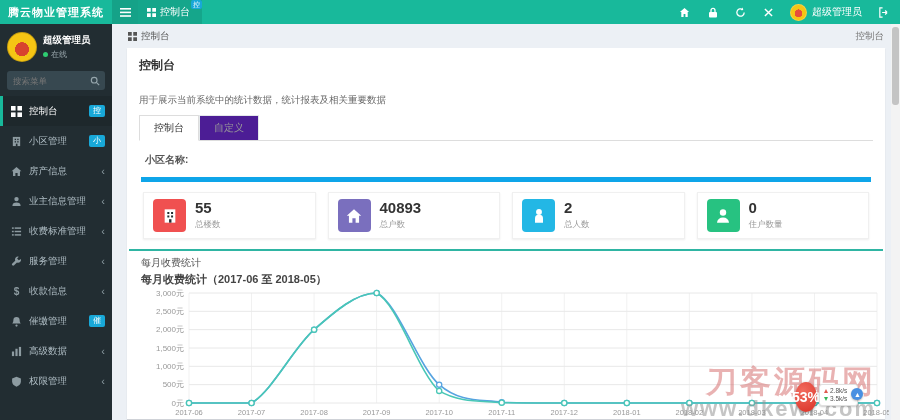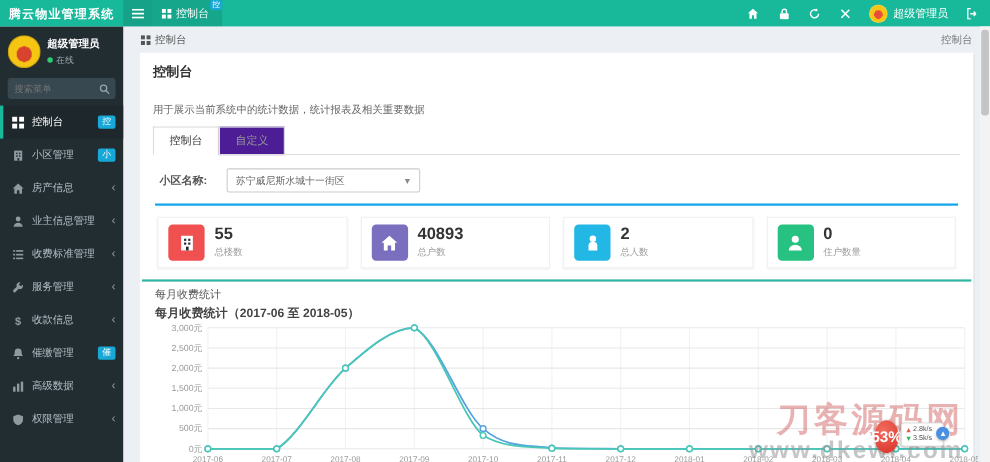--- a/index.html
+++ b/index.html
@@ -39,25 +39,25 @@
   .crumb-left{display:flex;align-items:center;gap:4px}
   .crumb-right{color:#777}
   .panel{margin:0 15px;background:#fff;box-shadow:0 1px 1px rgba(0,0,0,.12);padding:9px 12px 0}
   .panel-title{font-size:12px;font-weight:bold;color:#333}
   .panel-desc{font-size:9.5px;color:#666;margin-top:20px}
   .tabs{display:flex;margin-top:8px;border-bottom:1px solid #ddd}
   .tab{padding:5px 14px;font-size:10px;cursor:pointer;border:1px solid transparent;margin-bottom:-1px}
   .tab.active{background:#fff;color:#333;border-color:#ddd #ddd #fff}
   .tab.inactive{background:#4c1d95;color:#999;border-color:#e4e8ea #e4e8ea #ddd}
   .tab-content{background:#fff;padding:10px 2px 0}
-  .form-row{display:flex;align-items:center;gap:18px;padding:2px 4px 10px}
+  .form-row{display:flex;align-items:center;gap:28px;padding:2px 4px 10px}
   .form-label{font-size:10px;font-weight:bold;color:#555}
   .select{width:160px;height:20px;border:1px solid #ccc;border-radius:2px;display:flex;align-items:center;justify-content:space-between;padding:0 7px;font-size:9px;color:#666;cursor:pointer;background:#fff}
   .caret{color:#888;font-size:8px}
-  .stats-row{display:flex;gap:12px;padding:2px 2px 10px;border-top:2px solid #0ea5e9;padding-top:10px}
+  .stats-row{display:flex;gap:12px;padding:2px 2px 10px;border-top:5px solid #0ea5e9;padding-top:10px}
   .stat-card{flex:1;background:#fff;border:1px solid #f0f0f0;box-shadow:0 1px 2px rgba(0,0,0,.07);padding:6px 9px;display:flex;align-items:center;gap:9px}
   .stat-icon{width:33px;height:33px;border-radius:4px;display:flex;align-items:center;justify-content:center;color:#fff;flex:0 0 33px}
   .stat-value{font-size:15px;font-weight:bold;color:#333;line-height:1.1}
   .stat-label{font-size:8.5px;color:#9a9a9a;margin-top:2px}
   .chart-box{border-top:2px solid #2fb5a3;margin:0 -12px;padding:5px 12px 0}
   .section-label{font-size:10px;color:#555}
   .chart-title{font-size:11px;font-weight:bold;color:#444;margin-top:2px}
   .chart-subtitle{text-align:center;font-size:8.5px;color:#a0a0a0;margin-top:2px}
   
   .scrollbar{position:absolute;top:24px;right:0;bottom:0;width:9px;background:#f3f3f3;z-index:7}
@@ -298,24 +298,20 @@
     <div class="panel-desc">用于展示当前系统中的统计数据，统计报表及相关重要数据</div>
 
     <div class="tabs" id="tabs">
         <div class="tab active">控制台</div>
         <div class="tab inactive">自定义</div>
       </div>
 
     <div class="tab-content">
       <div class="form-row">
         <span class="form-label">小区名称:</span>
-        <div class="select">
-          <span>苏宁威尼斯水城十一街区</span>
-          <span class="caret">▼</span>
-        </div>
       </div>
 
       <div class="stats-row" id="stats">
           <div class="stat-card">
             <span class="stat-icon" style="background:#f05050">
               <svg width="16" height="16" viewBox="0 0 12 12" fill="currentColor">
                 <rect x="2" y="1" width="8" height="10"></rect>
                 <g fill="#222d32">
                   <rect x="4" y="3" width="1.5" height="1.5"></rect>
                   <rect x="6.8" y="3" width="1.5" height="1.5"></rect>

